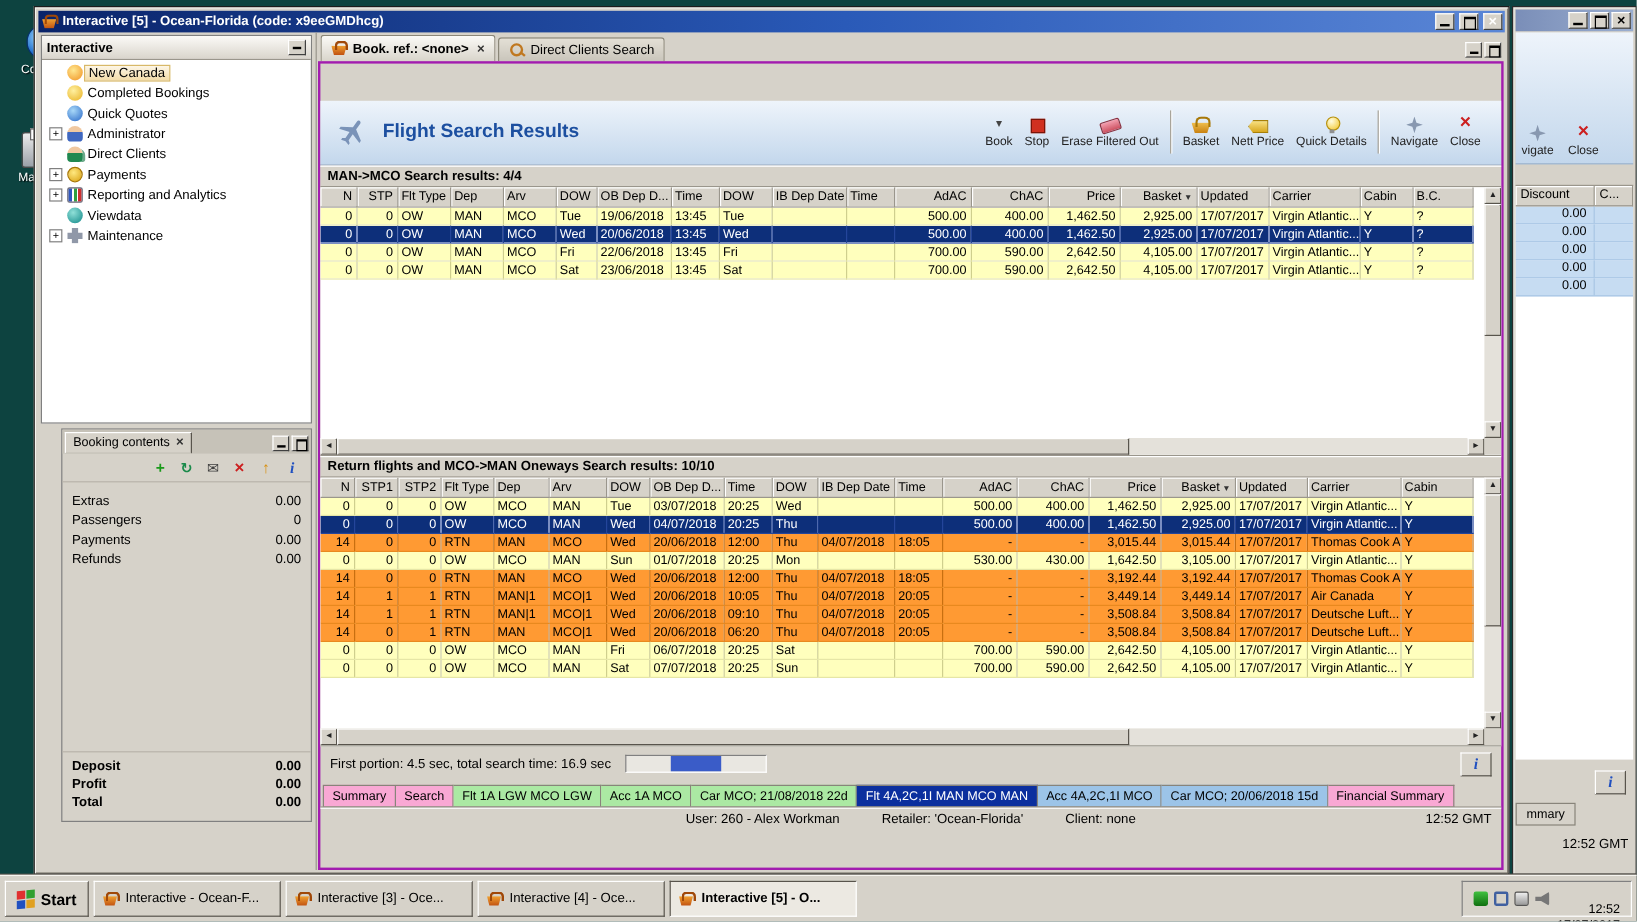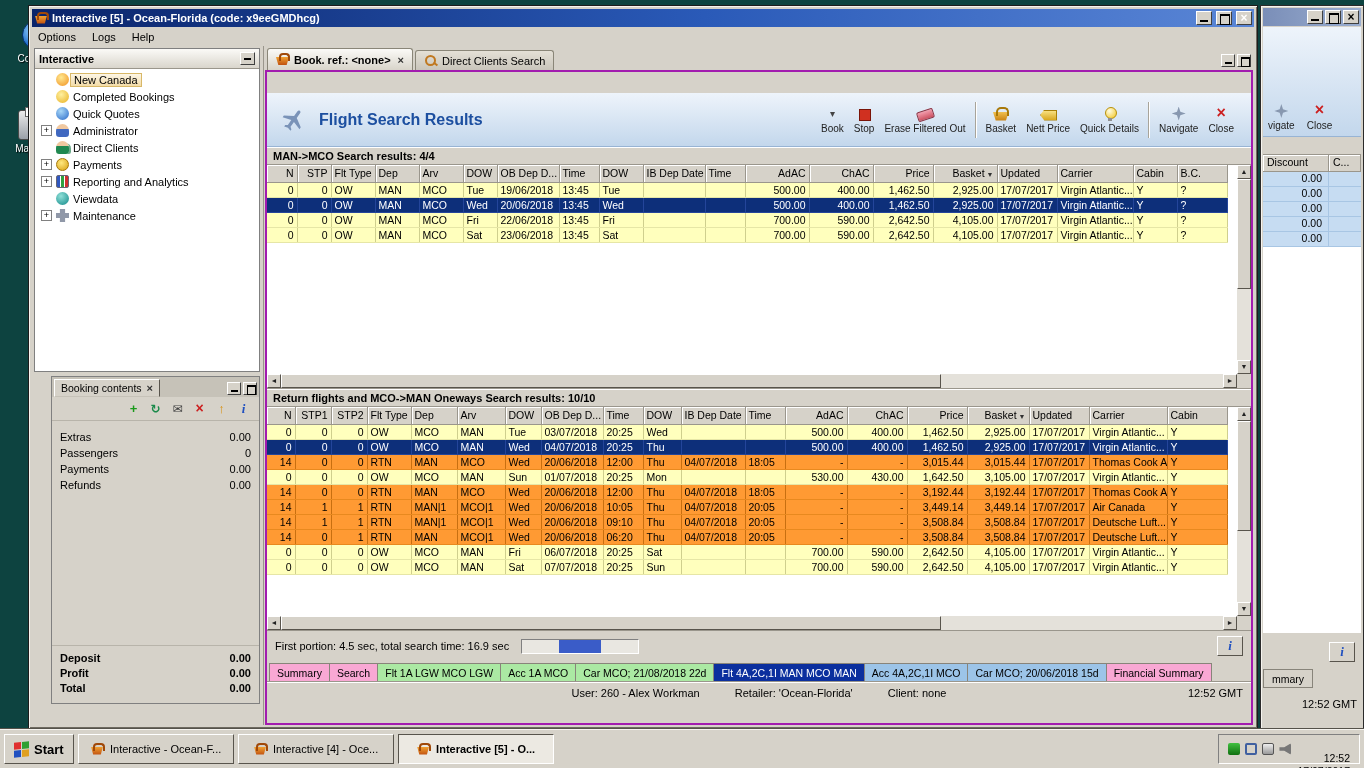--- a/index.html
+++ b/index.html
@@ -165,21 +165,21 @@
   .bgw-clock{position:absolute;right:6px;bottom:18px;font-size:11px;}
 
   
   #taskbar{position:absolute;left:0;bottom:0;width:1364px;height:39px;background:#d6d2c9;border-top:1px solid #f6f4ef;box-shadow:0 -1px 0 #55524a;display:flex;align-items:center;gap:4px;padding:0 4px;}
   #start-button{height:30px;display:flex;align-items:center;gap:5px;padding:0 9px;font-weight:bold;font-size:13px;flex:none;}
   .start-flag{width:15px;height:15px;display:grid;grid-template-columns:1fr 1fr;grid-template-rows:1fr 1fr;gap:1px;transform:skewY(-6deg);}
   .start-flag i:nth-child(1){background:#e03030;}
   .start-flag i:nth-child(2){background:#30a030;}
   .start-flag i:nth-child(3){background:#2050c0;}
   .start-flag i:nth-child(4){background:#e0a020;}
-  .task-btn{width:156px;height:30px;display:flex;align-items:center;gap:6px;padding:0 6px;overflow:hidden;white-space:nowrap;flex:none;font-size:11px;justify-content:center;}
+  .task-btn{width:156px;height:30px;display:flex;align-items:center;gap:6px;padding:0 6px;overflow:hidden;white-space:nowrap;flex:none;font-size:11px;}
   .task-btn.active{border-color:#58544c #fff #fff #58544c;background:#ece9e2;font-weight:bold;}
   .tray{margin-left:auto;height:30px;border:1px solid;border-color:#808080 #fff #fff #808080;display:flex;align-items:center;gap:6px;padding:0 9px;flex:none;}
   .tray-ico{width:12px;height:12px;display:inline-block;border-radius:2px;flex:none;}
   .tray-app-icon{background:linear-gradient(#40c040,#107010);}
   .tray-display-icon{background:#d6d2c9;border:2px solid #4060a0;}
   .tray-printer-icon{background:linear-gradient(#eee,#999);border:1px solid #555;}
   .tray-volume-icon{background:#777;clip-path:polygon(0 35%,40% 35%,100% 0,100% 100%,40% 65%,0 65%);}
   .tray-clock{text-align:right;font-size:10.5px;line-height:13px;white-space:nowrap;margin-top:32px;}
 </style>
 </head>
@@ -243,25 +243,20 @@
   </div>
 
   <div id="main-window">
     <div class="titlebar">
       <span class="app-icon"></span>
       <span class="title-text">Interactive [5] - Ocean-Florida (code: x9eeGMDhcg)</span>
       <span class="tb-btn glyph-min"></span>
       <span class="tb-btn glyph-max"></span>
       <span class="tb-btn glyph-close"></span>
     </div>
-    <div class="menubar" id="menu-items">
-        <span class="menu-item">Options</span>
-        <span class="menu-item">Logs</span>
-        <span class="menu-item">Help</span>
-      </div>
     <div class="win-content">
       <div id="left-col">
         <div id="nav-panel">
           <div class="panel-header">
             <span class="ph-title">Interactive</span>
             <span class="panel-min-btn"></span>
           </div>
           <div id="tree">
               <div class="tree-item selected">
                 <span class="expander invisible"></span>
@@ -884,20 +879,24 @@
         </span>
       <span>Start</span>
     </div>
     <div id="task-buttons" style="display:flex;gap:4px;">
         <div class="task-btn raised">
           <span class="app-icon"></span>
           <span>Interactive - Ocean-F...</span>
         </div>
         <div class="task-btn raised">
           <span class="app-icon"></span>
+          <span>Interactive [3] - Oce...</span>
+        </div>
+        <div class="task-btn raised">
+          <span class="app-icon"></span>
           <span>Interactive [4] - Oce...</span>
         </div>
         <div class="task-btn raised active">
           <span class="app-icon"></span>
           <span>Interactive [5] - O...</span>
         </div>
       </div>
     <div class="tray">
       <span id="tray-icons" style="display:flex;gap:5px;align-items:center;">
           <span class="tray-ico tray-app-icon"></span>

